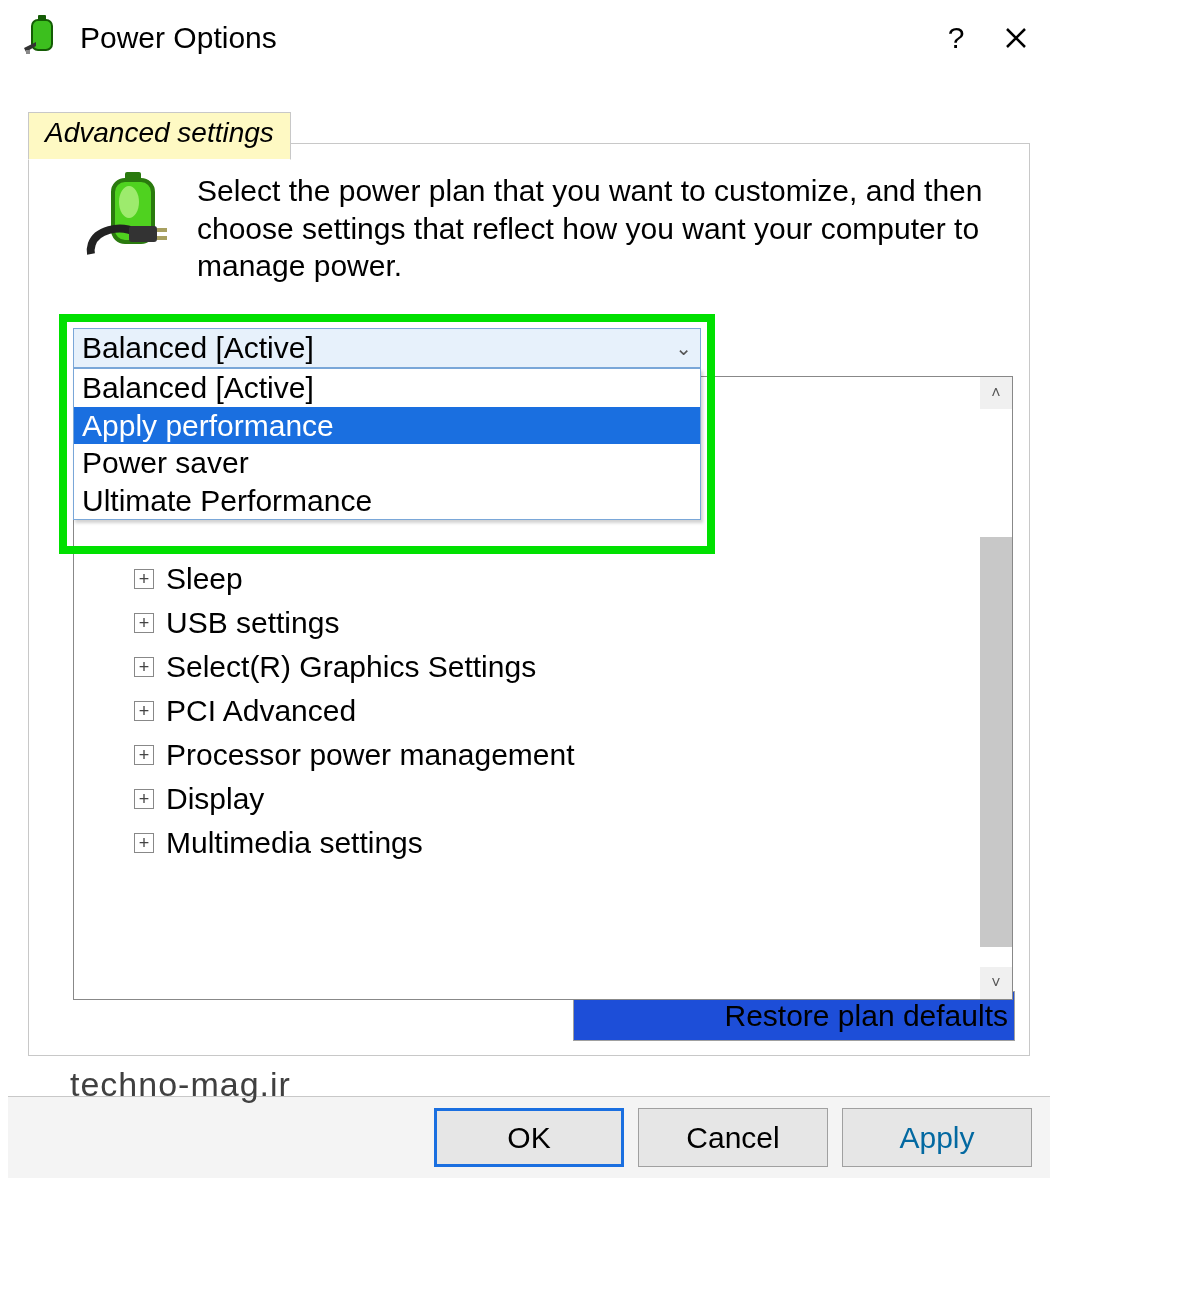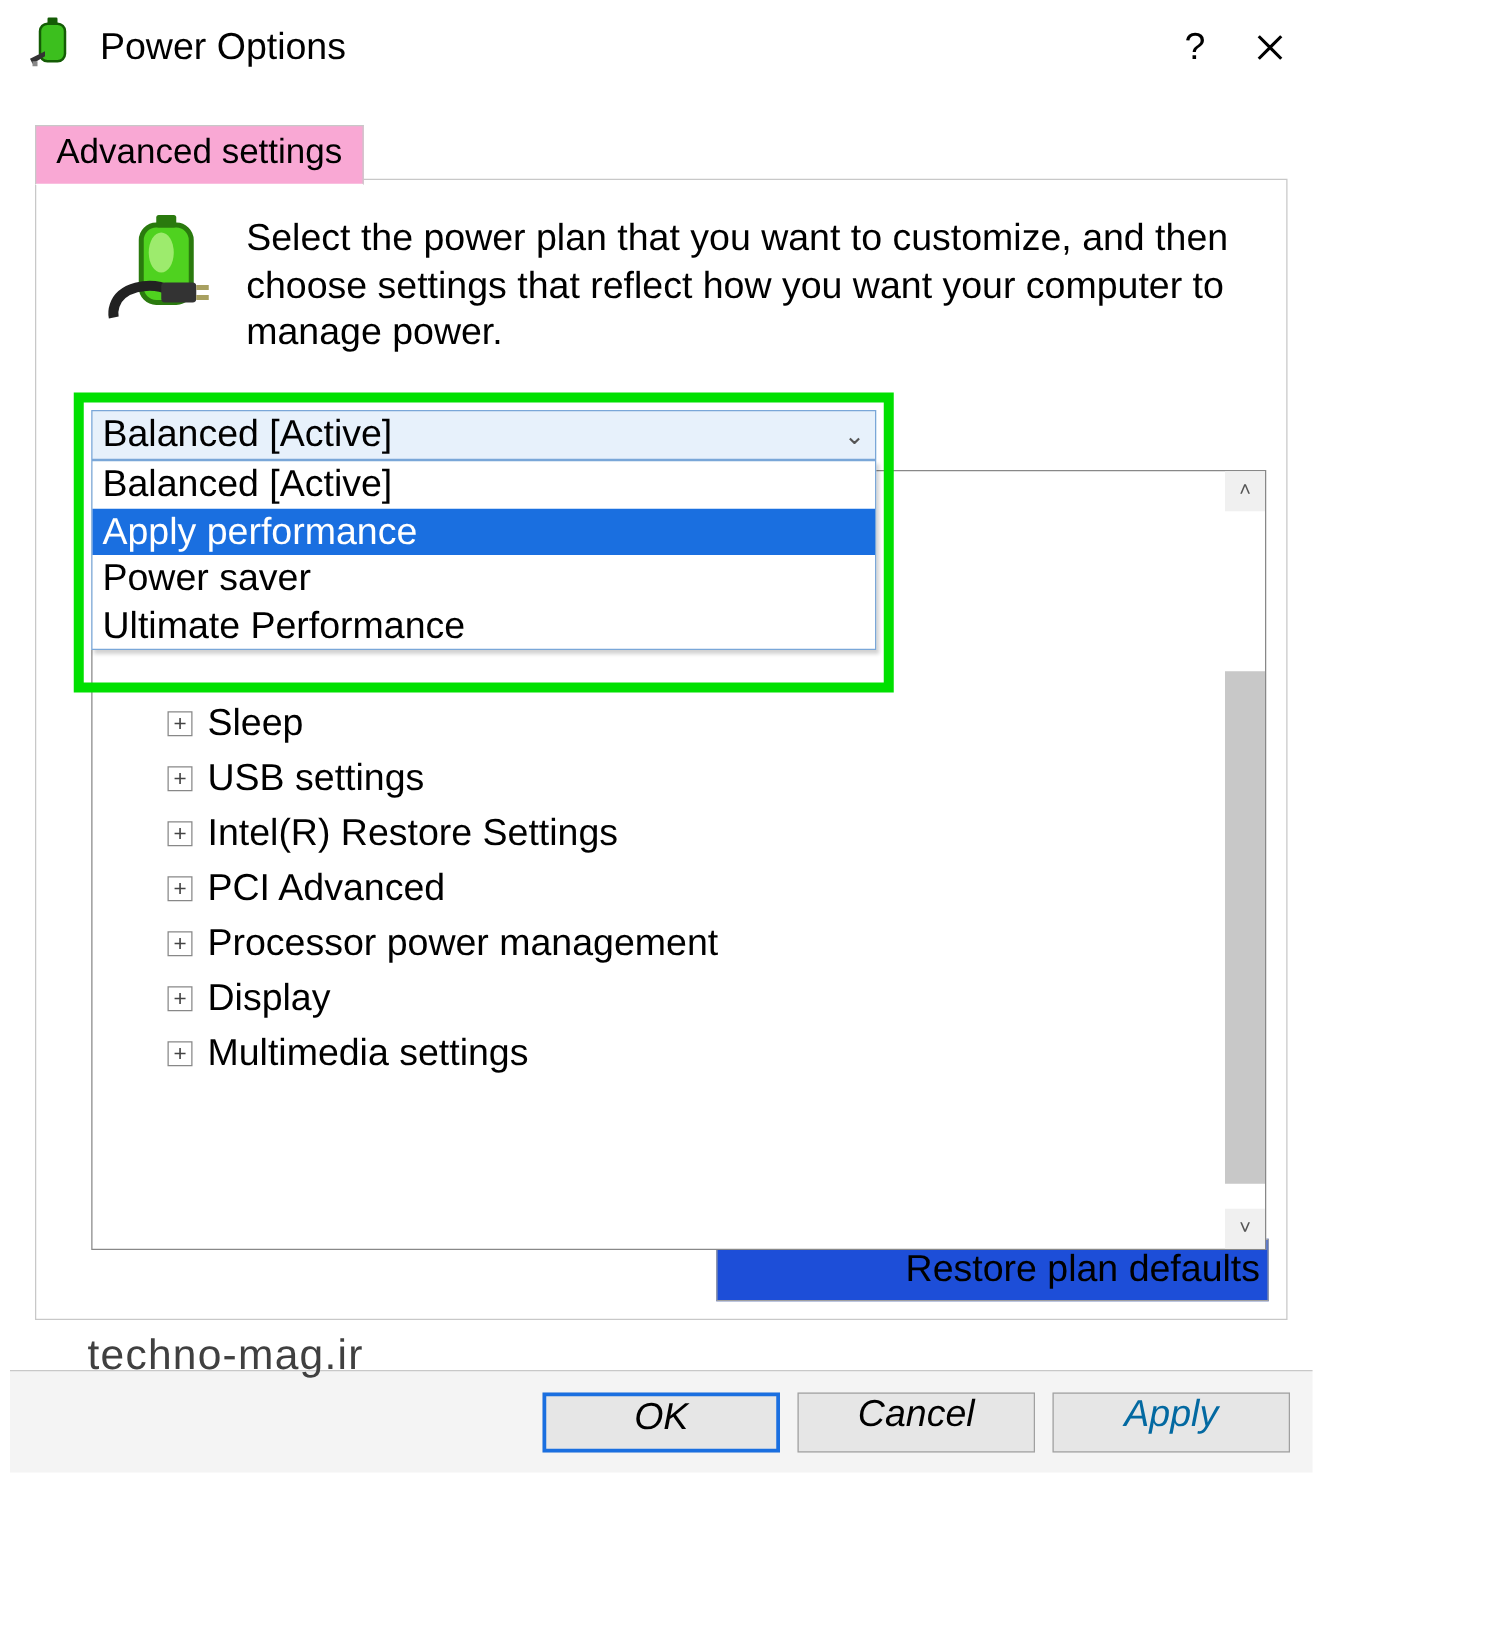--- a/index.html
+++ b/index.html
@@ -34,28 +34,29 @@
   .close-svg { width: 24px; height: 24px; }
 
   .tab-area {
     position: absolute;
     left: 20px; top: 88px;
     width: 1002px;
     height: 960px;
   }
   .tab {
     position: absolute;
-    left: 0; top: 4px;
+    left: 0; top: 16px;
     height: 48px;
     padding: 4px 16px 0 16px;
     border: 1px solid #c8c8c8;
     border-bottom: 1px solid #fff;
-    background: #f9a8d4;
+    background: #fef9c3;
     z-index: 2;
     font-size: 28px;
+    font-style: italic;
   }
   .tab-body {
     position: absolute;
     left: 0; top: 47px;
     right: 0; bottom: 0;
     border: 1px solid #c8c8c8;
     background: #fff;
     z-index: 1;
   }
 
@@ -161,25 +162,25 @@
     position: absolute;
     left: 0; right: 0; bottom: 0;
     height: 82px;
     border-top: 1px solid #c8c8c8;
     background: #f4f4f4;
     display: flex; align-items: center; justify-content: flex-end;
     padding-right: 18px;
     gap: 14px;
   }
   .btn {
-    width: 190px; height: 48px;
+    width: 190px; height: 59px;
     border: 1px solid #a0a0a0;
     background: #e6e6e6;
     font-size: 30px;
-    display: flex; align-items: flex-start; justify-content: center; font-style: italic;
+    display: flex; align-items: center; justify-content: center;
   }
   .btn.primary { border: 3px solid #1a6fe0; background: #e6e6e6; }
   .btn.disabled { color: #0369a1; }
 
   .watermark {
     position: absolute;
     left: 70px; top: 1065px;
     font-size: 34px;
     color: #404040;
     font-family: Tahoma, sans-serif;
@@ -245,21 +246,21 @@
             <div class="tree-item">
               <span class="expander">+</span>
               <span>Sleep</span>
             </div>
             <div class="tree-item">
               <span class="expander">+</span>
               <span>USB settings</span>
             </div>
             <div class="tree-item">
               <span class="expander">+</span>
-              <span>Intel(R) Restore Settings</span>
+              <span>Select(R) Graphics Settings</span>
             </div>
             <div class="tree-item">
               <span class="expander">+</span>
               <span>PCI Advanced</span>
             </div>
             <div class="tree-item">
               <span class="expander">+</span>
               <span>Processor power management</span>
             </div>
             <div class="tree-item">

